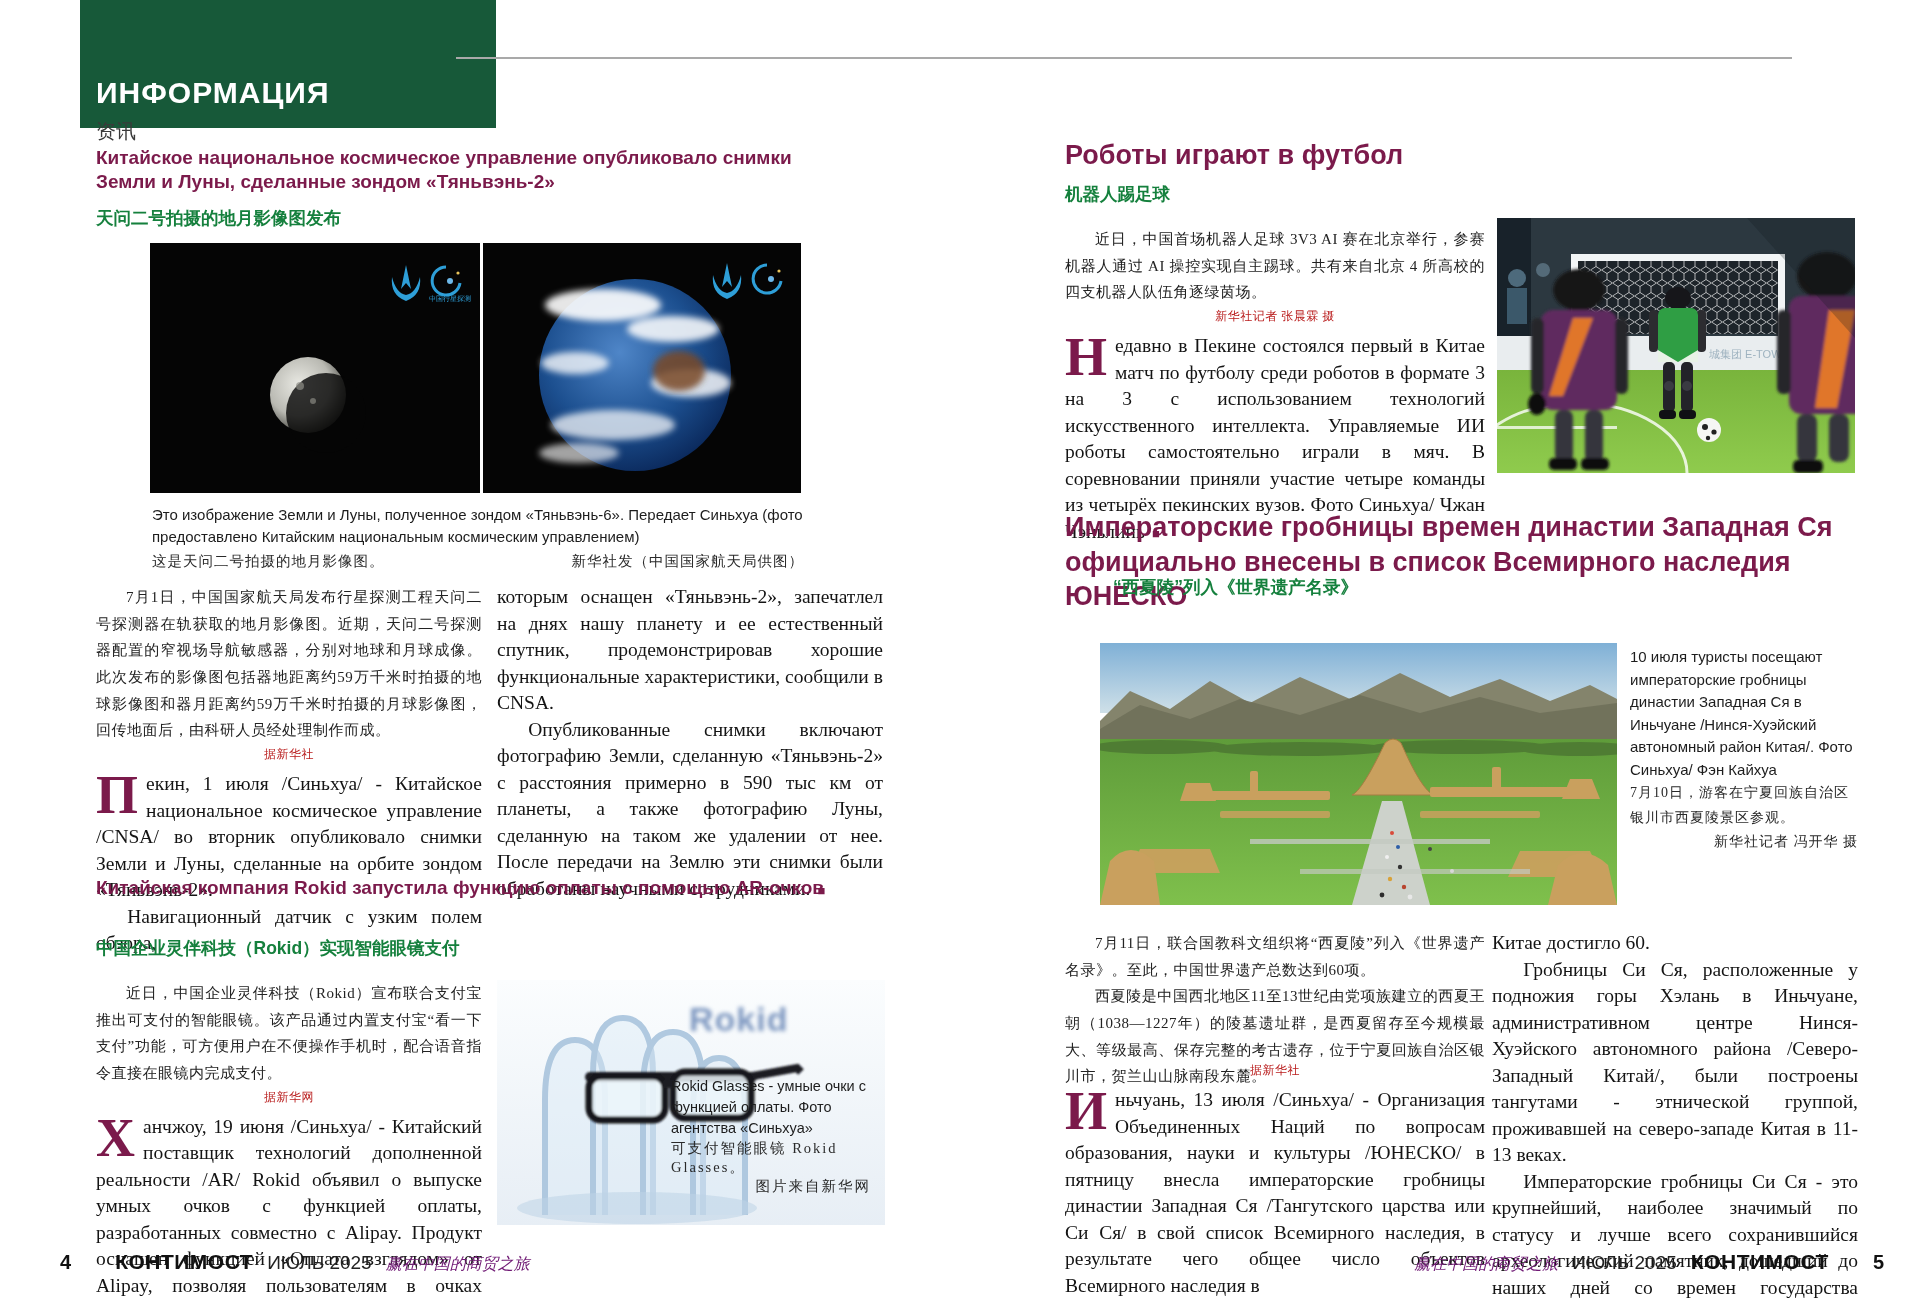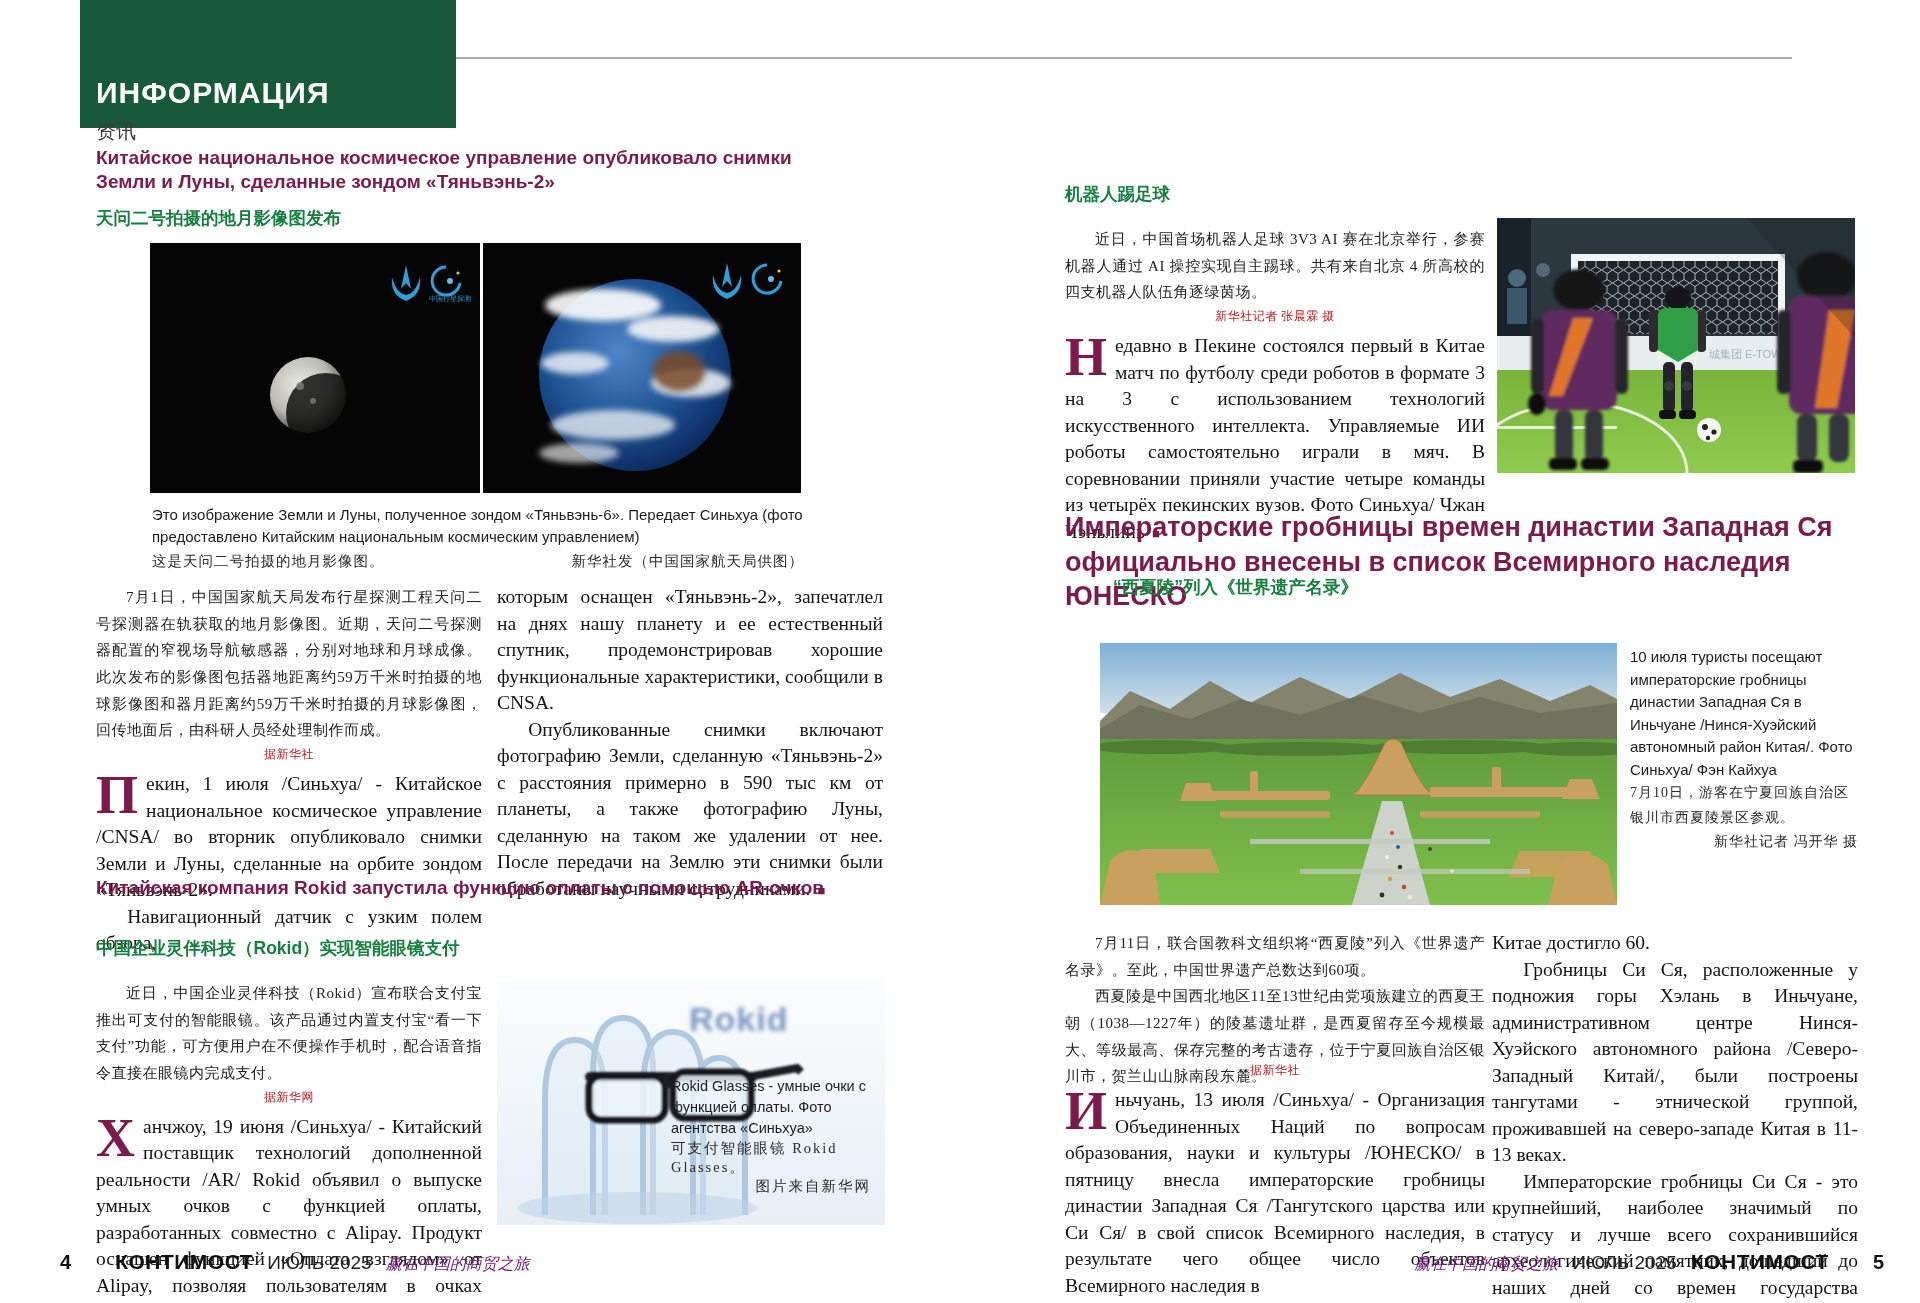--- a/index.html
+++ b/index.html
@@ -1,20 +1,20 @@
 <!DOCTYPE html>
 <html><head>
 <meta charset="utf-8">
 <style>
   html,body{margin:0;padding:0;background:#888;}
   #page{position:relative;width:1920px;height:1303px;background:#ffffff;overflow:hidden;
         font-family:"Liberation Sans",sans-serif;color:#1a1a1a;}
   .abs{position:absolute;}
   
-  #green-block{left:80px;top:0;width:376px;height:128px;background:#175939;}
+  #green-block{left:80px;top:0;width:376px;height:128px;background:#175939;padding-left:40px;}
   #green-block .label{position:absolute;left:16px;bottom:18px;color:#ffffff;font-size:30px;font-weight:bold;letter-spacing:1px;}
   #top-rule{left:456px;top:57px;width:1336px;height:2px;background:#a9a9a9;}
   #section-zh{left:96px;top:118px;font-size:20px;color:#3a3a3a;}
   
   .headline{color:#7b1a4b;font-weight:bold;line-height:1.28;}
   .hl-left{font-size:19px;}
   .hl-right{font-size:27px;}
   .zh-sub{font-size:17.5px;font-weight:bold;color:#15803d;}
   
   .zh-body{font-family:"Liberation Serif",serif;font-size:15px;line-height:1.78;letter-spacing:.5px;
@@ -171,20 +171,21 @@
       </g>
     </svg>
     <div id="rokid-logo">Rokid</div>
     <div id="rokid-cap">
       <div class="cap" style="font-size:14.5px;">Rokid Glasses - умные очки с функцией оплаты. Фото агентства «Синьхуа»</div>
       <div class="cap-zh" style="letter-spacing:2px;">可支付智能眼镜 Rokid Glasses。</div>
       <div class="cap-zh" style="text-align:right;letter-spacing:2px;">图片来自新华网</div>
     </div>
   </div>
 
+  <div class="abs headline hl-right" style="left:1065px;top:138px;width:560px;">Роботы играют в футбол</div>
   <div class="abs zh-sub" style="left:1065px;top:182px;">机器人踢足球</div>
 
   <div class="abs" style="left:1065px;top:226px;width:420px;">
     <p class="zh-body">近日，中国首场机器人足球 3V3 AI 赛在北京举行，参赛机器人通过 AI 操控实现自主踢球。共有来自北京 4 所高校的四支机器人队伍角逐绿茵场。</p>
     <p class="zh-credit">新华社记者 张晨霖 摄</p>
     <p class="ru-body"><span class="dropcap">Н</span><span>едавно в Пекине состоялся первый в Китае матч по футболу среди роботов в формате 3 на 3 с использованием технологий искусственного интеллекта. Управляемые ИИ роботы самостоятельно играли в мяч. В соревновании приняли участие четыре команды из четырёх пекинских вузов. Фото Синьхуа/ Чжан Чэньлинь</span><span class="endmark">■</span></p>
   </div>
 
   <div class="abs photo" style="left:1497px;top:218px;width:358px;height:255px;">
     <svg width="358" height="255">

